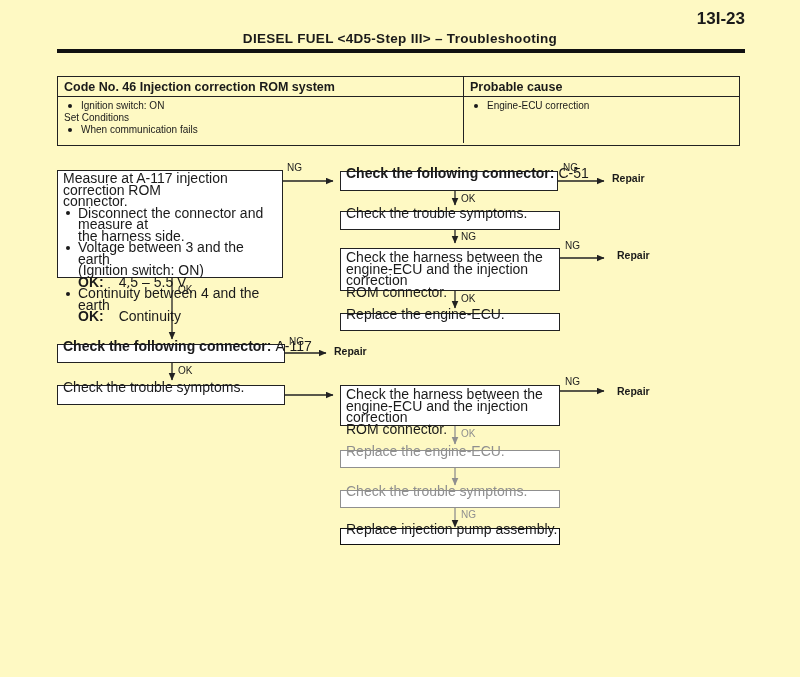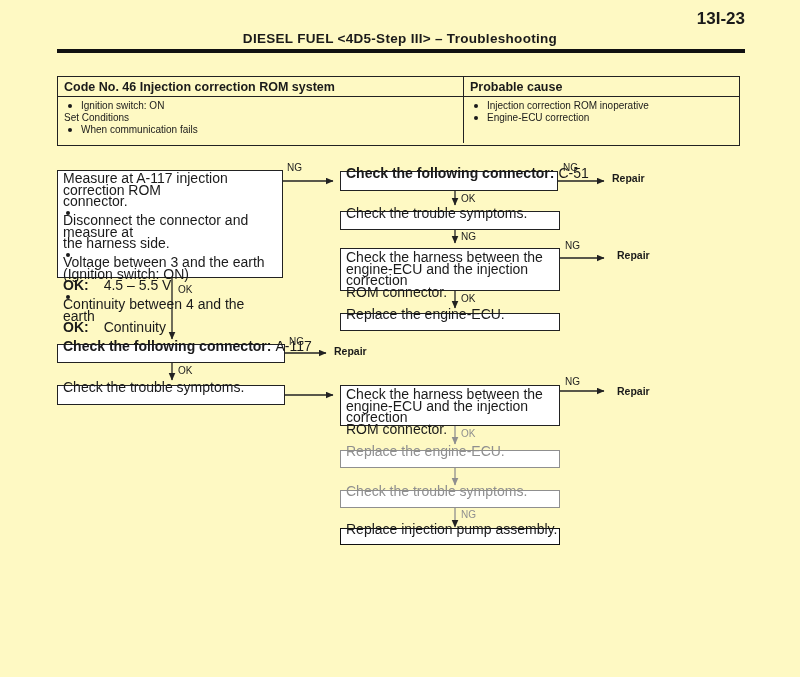--- a/index.html
+++ b/index.html
@@ -24,21 +24,21 @@
   .tbl-head .cell{font-size:12.5px;font-weight:bold;padding-top:2.5px;}
   .tbl-body .cell{font-size:10px;line-height:12px;padding-top:3px;}
   .brow{display:flex;}
   .dot{flex:none;width:4px;height:4px;border-radius:50%;background:#1a1a1a;margin:4px 9px 0 4px;}
   
   .fbox{position:absolute;border:1.3px solid #222;box-sizing:border-box;background:#fff;
     font-size:14px;line-height:11.5px;padding:2px 5px;}
   .fbox.one{display:flex;align-items:center;padding-top:0;padding-bottom:14px;white-space:nowrap;}
   .fbox .b{font-weight:bold;}
   .fbox .val{margin-left:4px;}
-  .fb-bullet{display:flex;flex-direction:column;}
+  .fb-bullet{display:flex;}
   .fb-bullet .dot{margin:3.5px 8px 0 3px;}
   .okline .b{font-weight:bold;}
   .okline .okv{margin-left:15px;}
   .gray{border-color:#8f8f8f;color:#8f8f8f;}
   
   .lbl{position:absolute;font-size:10px;color:#222;white-space:nowrap;}
   .lbl.grayt{color:#8f8f8f;}
   .repair{position:absolute;font-size:10.5px;font-weight:bold;color:#1a1a1a;white-space:nowrap;}
   
   .overlay{position:absolute;left:0;top:0;width:800px;height:677px;pointer-events:none;}
@@ -63,24 +63,20 @@
           <span class="dot"></span>
           <span>Ignition switch: ON</span>
         </div>
         <div>Set Conditions</div>
         <div class="brow">
           <span class="dot"></span>
           <span>When communication fails</span>
         </div>
       </div>
       <div class="cell c2">
-        <div class="brow">
-          <span class="dot"></span>
-          <span>Injection correction ROM inoperative</span>
-        </div>
         <div class="brow">
           <span class="dot"></span>
           <span>Engine-ECU correction</span>
         </div>
       </div>
     </div>
   </div>
 
   <svg class="overlay" viewBox="0 0 800 677">
     <defs>

